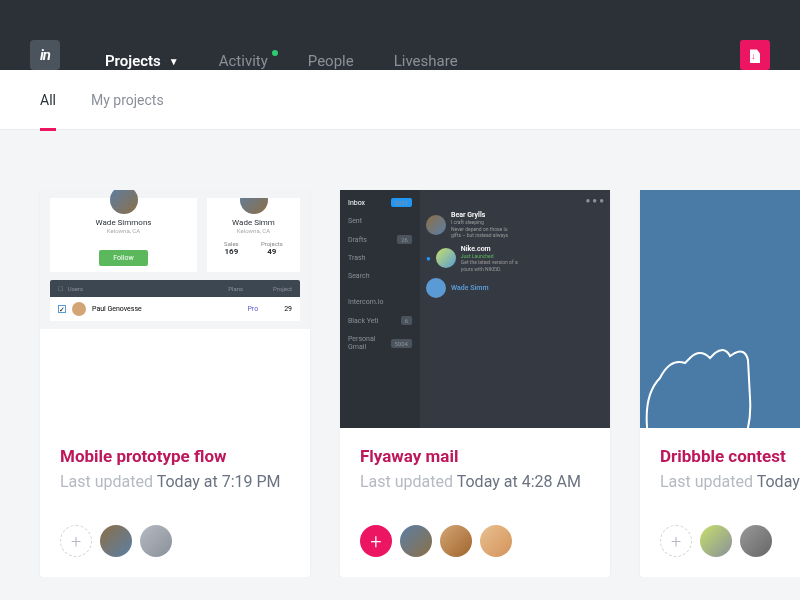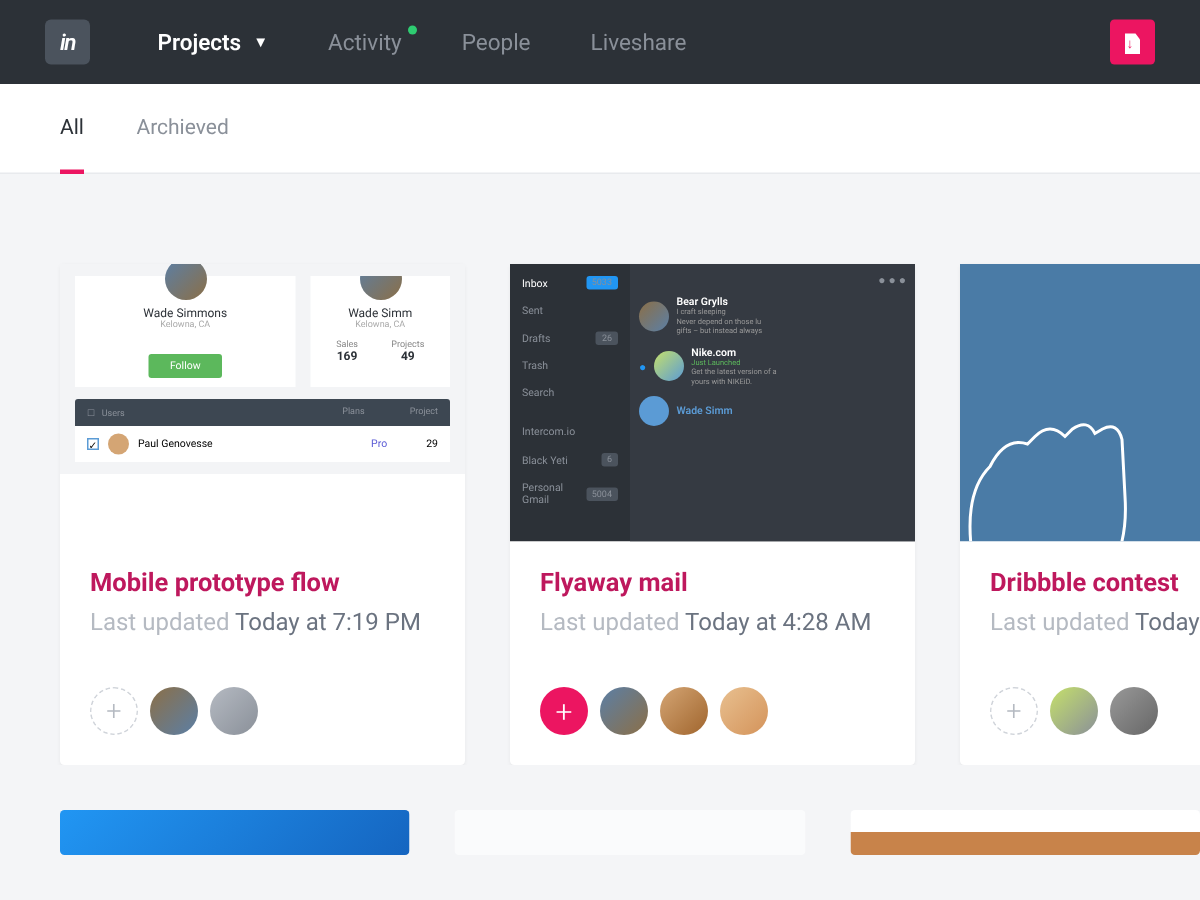--- a/index.html
+++ b/index.html
@@ -1,34 +1,34 @@
 <!DOCTYPE html>
 <html><head>
 <meta charset="utf-8">
 <style>
 *{margin:0;padding:0;box-sizing:border-box;font-family:-apple-system,BlinkMacSystemFont,"Segoe UI",Roboto,sans-serif}
 body{width:800px;height:600px;overflow:hidden;background:#f4f5f7}
-.header{background:#2c3137;height:56px;display:flex;align-items:center;padding:0 30px}
+.header{background:#2c3137;height:70px;display:flex;align-items:flex-end;padding:0 30px}
 .logo{width:30px;height:30px;background:#4b535d;border-radius:4px;display:flex;align-items:center;justify-content:center;color:#fff;font-size:15px;font-weight:600;font-style:italic;letter-spacing:-1px}
 .nav{display:flex;align-items:center;margin-left:45px;gap:40px}
 .nav-item{color:#8a9099;font-size:15px;cursor:pointer;display:flex;align-items:center;position:relative}
 .nav-item.active{color:#fff;font-weight:600}
 .chevron{margin-left:8px;font-size:10px}
 .dot{width:6px;height:6px;background:#2ecc71;border-radius:50%;position:absolute;top:-2px;right:-10px}
 .upload-btn{margin-left:auto;width:30px;height:30px;background:#ec1561;border-radius:3px;display:flex;align-items:center;justify-content:center;cursor:pointer}
 .upload-icon{width:14px;height:16px;position:relative}
 .upload-icon::before{content:"";position:absolute;top:0;left:2px;right:2px;bottom:0;background:#fff;clip-path:polygon(0 15%,70% 15%,100% 40%,100% 100%,0 100%)}
 .upload-icon::after{content:"↓";position:absolute;top:4px;left:3px;color:#ec1561;font-size:9px;font-weight:bold}
-.subnav{background:#fff;height:60px;display:flex;align-items:flex-end;padding:0 40px;gap:35px;border-bottom:1px solid #e8eaed}
+.subnav{background:#fff;height:60px;display:flex;align-items:center;padding:0 40px;gap:35px;border-bottom:1px solid #e8eaed}
 .tab{color:#8a9099;font-size:14px;cursor:pointer;height:60px;display:flex;align-items:center;position:relative}
 .tab.active{color:#2c3137}
 .tab.active::after{content:"";position:absolute;bottom:-1px;left:0;right:0;height:3px;background:#ec1561}
 .content{padding:60px 0 0 40px;display:flex;gap:30px;overflow:hidden}
 .card{background:#fff;width:270px;border-radius:3px;flex-shrink:0;box-shadow:0 1px 3px rgba(0,0,0,0.05)}
-.thumb{width:270px;height:185px;overflow:hidden;position:relative}
+.thumb{width:270px;height:238px;overflow:hidden;position:relative}
 .card-body{padding:18px 20px 20px}
 .card-title{font-size:17px;color:#be185d;font-weight:700;margin-bottom:6px}
 .card-meta{font-size:16px;color:#b5bac2}
 .card-meta .time{color:#6b7380}
 .card-footer{display:flex;align-items:center;gap:8px;padding:14px 20px 20px}
 .add-circle{width:32px;height:32px;border-radius:50%;display:flex;align-items:center;justify-content:center;cursor:pointer;font-size:18px;font-weight:300}
 .add-dashed{border:1.5px dashed #d0d4da;color:#b5bac2}
 .add-solid{background:#ec1561;color:#fff;font-size:20px}
 .avatar{width:32px;height:32px;border-radius:50%;background:#ccc;overflow:hidden}
 .row2{padding:30px 0 0 40px;display:flex;gap:30px}
@@ -96,21 +96,21 @@
     <div class="nav-item">People</div>
     <div class="nav-item">Liveshare</div>
   </div>
   <div class="upload-btn">
     <div class="upload-icon"></div>
   </div>
 </div>
 
 <div class="subnav">
   <div class="tab active">All</div>
-  <div class="tab">Archieved</div>
+  <div class="tab">My projects</div>
 </div>
 
 <div class="content">
 
   <div class="card">
     <div class="thumb">
       <div class="t1">
         <div class="t1-top">
           <div class="t1-profile">
             <div class="t1-av"></div>

